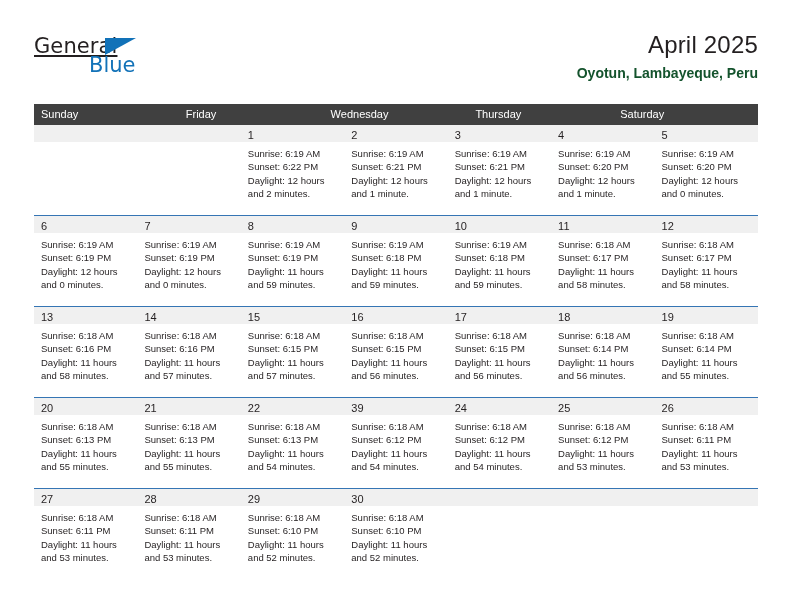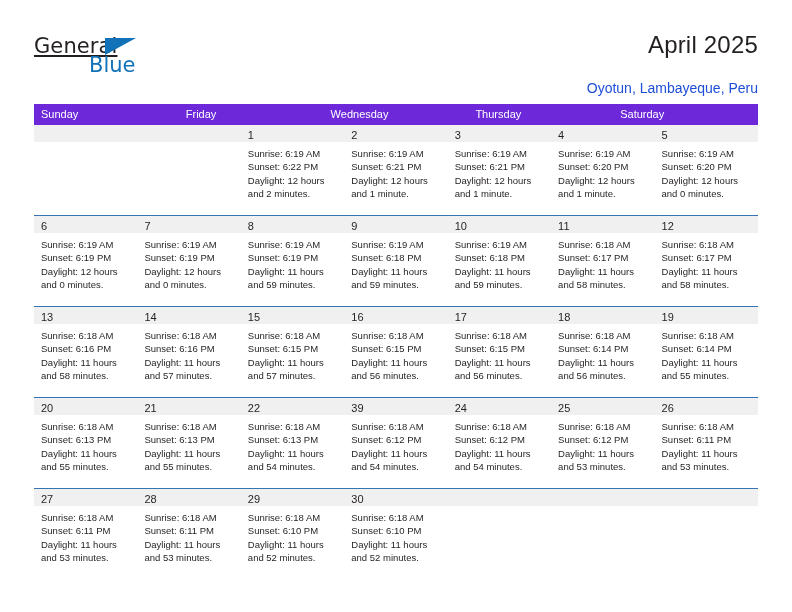--- a/index.html
+++ b/index.html
@@ -75,36 +75,36 @@
   }
   .cal-title {
     font-size: 24px;
     font-weight: 400;
     color: #231f20;
     line-height: 34px;
     letter-spacing: 0.2px;
   }
   .cal-subtitle {
     font-size: 14px;
-    font-weight: 400;
-    color: #1d4ed8;
+    font-weight: 700;
+    color: #14532d;
     line-height: 22px;
-    margin-top: 15px;
+    margin-top: 0;
   }
 
   
   .calendar {
     position: absolute;
     left: 34px;
     top: 104px;
     width: 724px;
   }
   .dow-row {
     display: flex;
-    background: #6d28d9;
+    background: #404040;
     height: 21px;
   }
   .dow-cell {
     flex: 1 1 0;
     color: #ffffff;
     font-size: 11px;
     line-height: 21px;
     padding-left: 7px;
     box-sizing: border-box;
     overflow: hidden;

